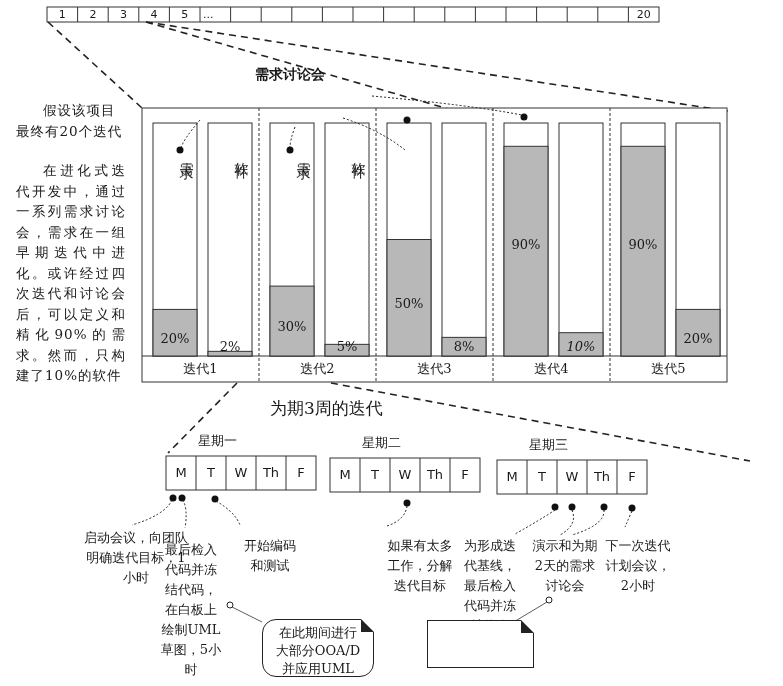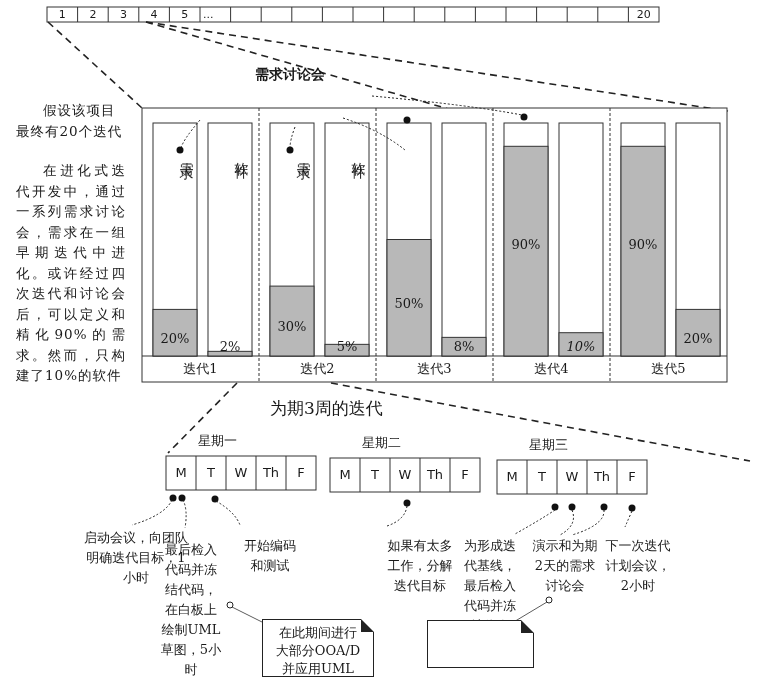--- a/index.html
+++ b/index.html
@@ -215,19 +215,19 @@
   </div>
 
 <div class="txt c" style="left:80px;top:528px;width:112px;">启动会议，向团队明确迭代目标，1小时</div>
 <div class="txt c" style="left:160px;top:540px;width:62px;">最后检入代码并冻结代码，在白板上绘制UML草图，5小时</div>
 <div class="txt c" style="left:238px;top:536px;width:64px;">开始编码和测试</div>
 <div class="txt c" style="left:351px;top:536px;width:76px;margin-left:31px;">如果有太多工作，分解迭代目标</div>
 <div class="txt c" style="left:458px;top:536px;width:64px;">为形成迭代基线，最后检入代码并冻结代码</div>
 <div class="txt c" style="left:532px;top:536px;width:66px;">演示和为期2天的需求讨论会</div>
 <div class="txt c" style="left:602px;top:536px;width:72px;">下一次迭代计划会议，2小时</div>
 
-<div class="note" style="left:262px;top:619px;width:112px;height:58px;padding:4px 10px 0;">
+<div class="note" style="left:262px;top:619px;width:112px;height:58px;padding:4px 10px 0;border-radius:14px;">
   <span class="fold"></span>
   <span>在此期间进行大部分OOA/D并应用UML</span>
 </div>
 <div class="note" style="left:427px;top:620px;width:107px;height:48px;padding:6px 12px 0;">
   <span class="fold"></span>
 </div>
 
 </body></html>

